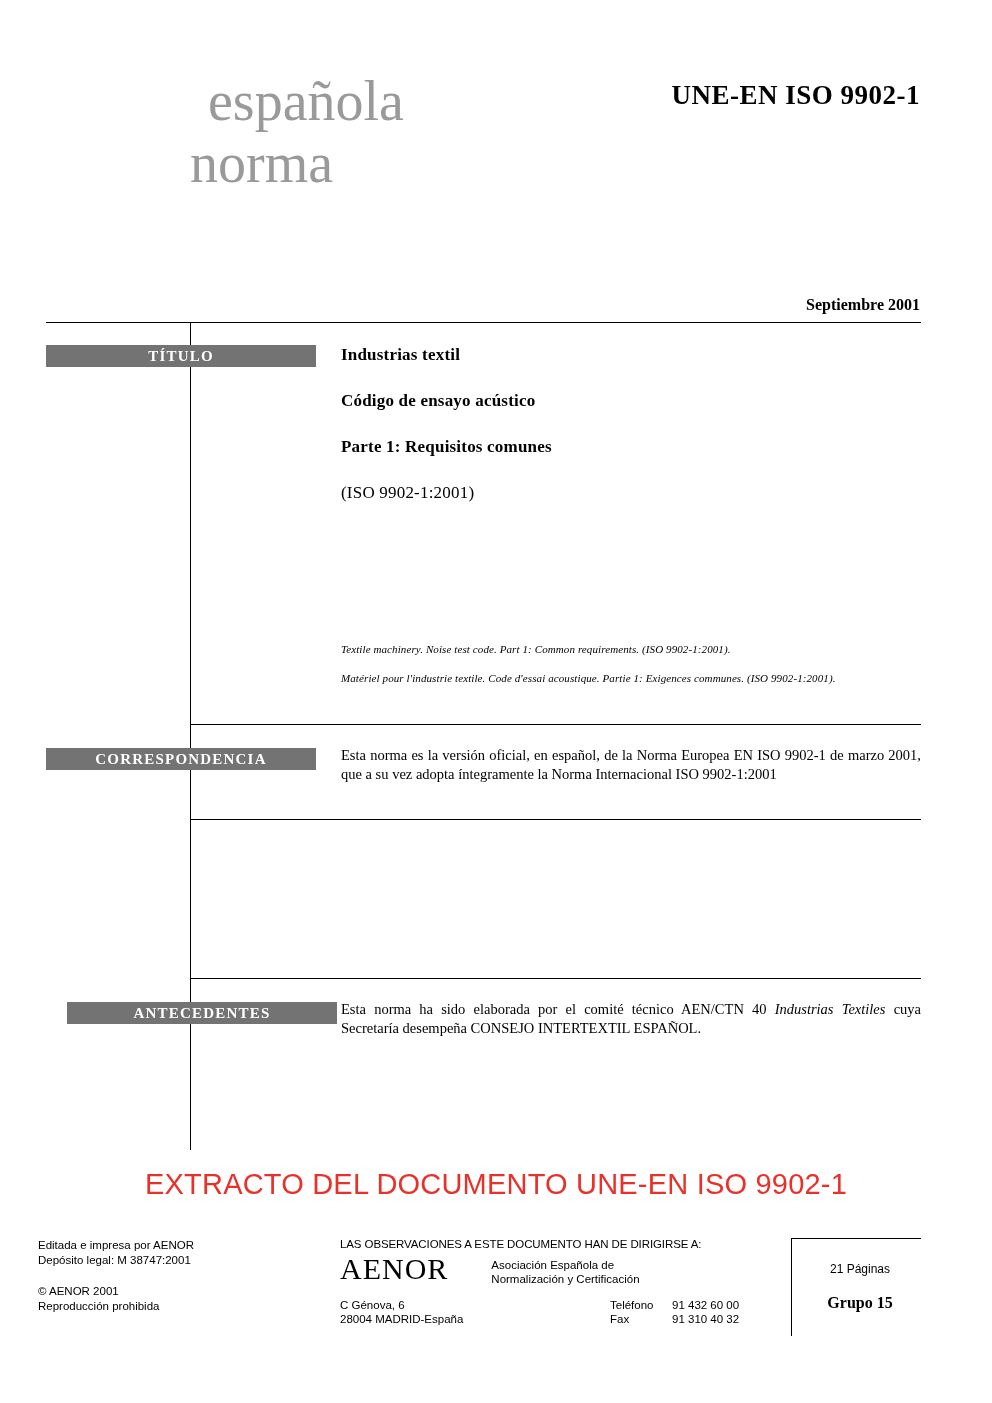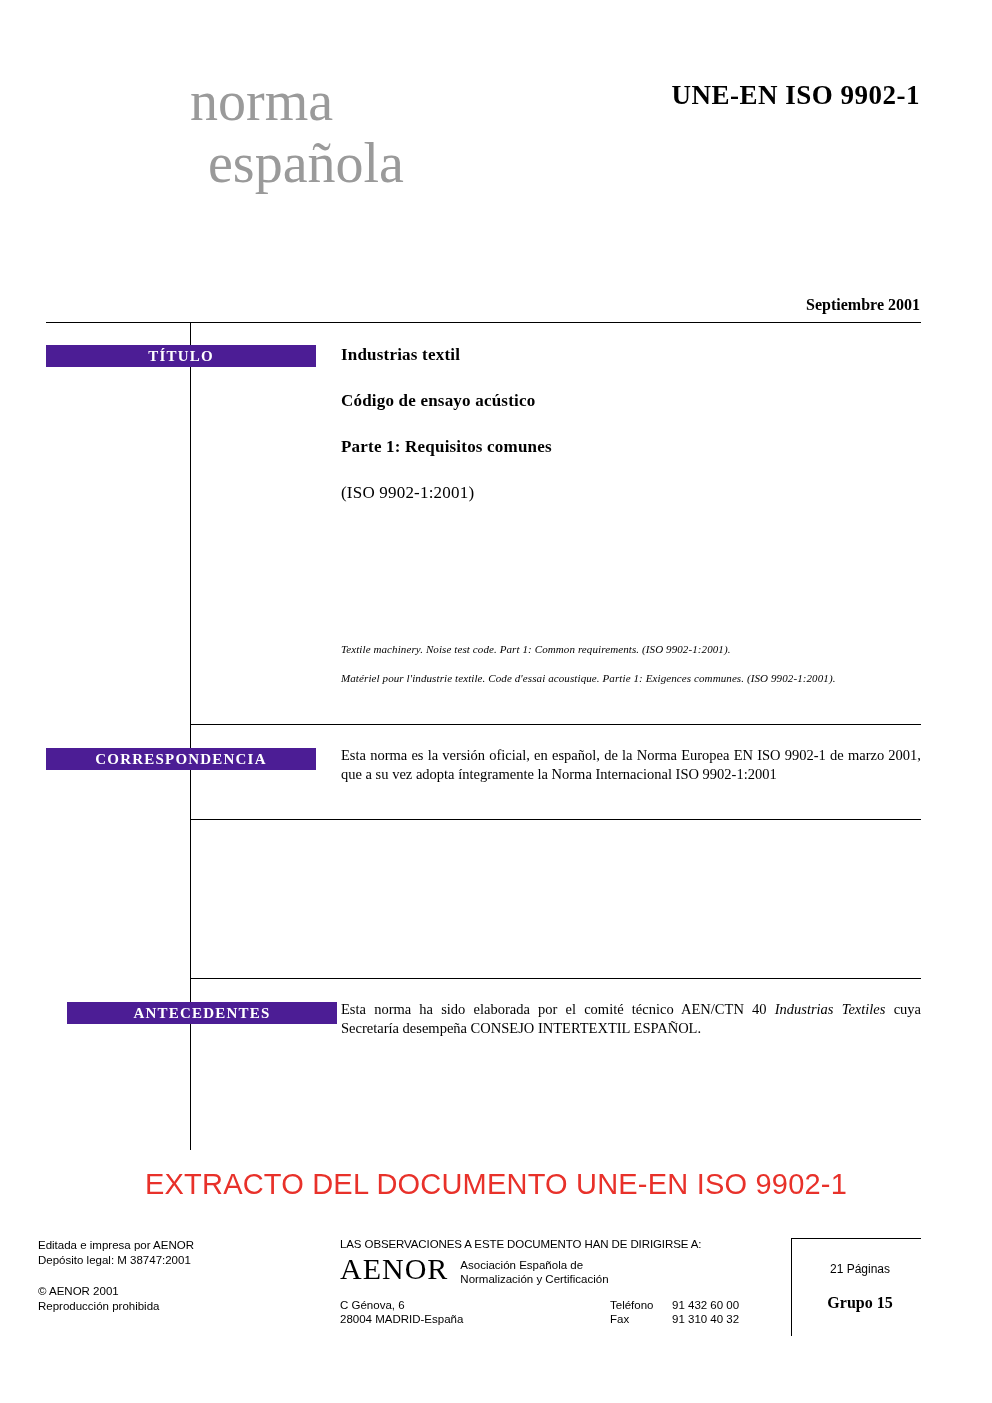--- a/index.html
+++ b/index.html
@@ -73,21 +73,21 @@
   }
   .vline {
     position: absolute;
     background: #000;
     width: 1px;
   }
 
   
   .label-box {
     position: absolute;
-    background: #4c1d95;
+    background: #737373;
     color: #ffffff;
     font-family: "Liberation Serif", serif;
     font-weight: bold;
     font-size: 15px;
     letter-spacing: 1.2px;
     height: 22px;
     line-height: 22px;
     text-align: center;
     width: 270px;
     left: 46px;
@@ -157,20 +157,21 @@
     font-family: "Liberation Sans", sans-serif;
   }
   .footer-note {
     font-size: 11.5px;
     letter-spacing: -0.1px;
   }
   .aenor-row {
     display: flex;
     align-items: flex-end;
     margin-top: 2px;
+    gap: 31px;
   }
   .aenor-logo {
     font-family: "Liberation Serif", serif;
     font-size: 30px;
     letter-spacing: 1px;
     line-height: 34px;
   }
   .aenor-sub {
     font-family: "Liberation Sans", sans-serif;
     font-size: 11.5px;
@@ -205,22 +206,22 @@
     font-weight: bold;
     margin-top: 18px;
   }
 </style>
 </head>
 <body>
 
 <div class="page">
 
   <div class="masthead">
+    <div class="masthead-line masthead-line2">española</div>
     <div class="masthead-line">norma</div>
-    <div class="masthead-line masthead-line2">española</div>
   </div>
 
   <div class="doc-code">UNE-EN ISO 9902-1</div>
 
   <div class="date">Septiembre 2001</div>
 
   <div class="hline" style="left:46px; top:322px; width:875px;"></div>
   <div class="vline" style="left:190px; top:322px; height:828px;"></div>
   <div class="hline" style="left:190px; top:724px; width:731px;"></div>
   <div class="hline" style="left:190px; top:819px; width:731px;"></div>

